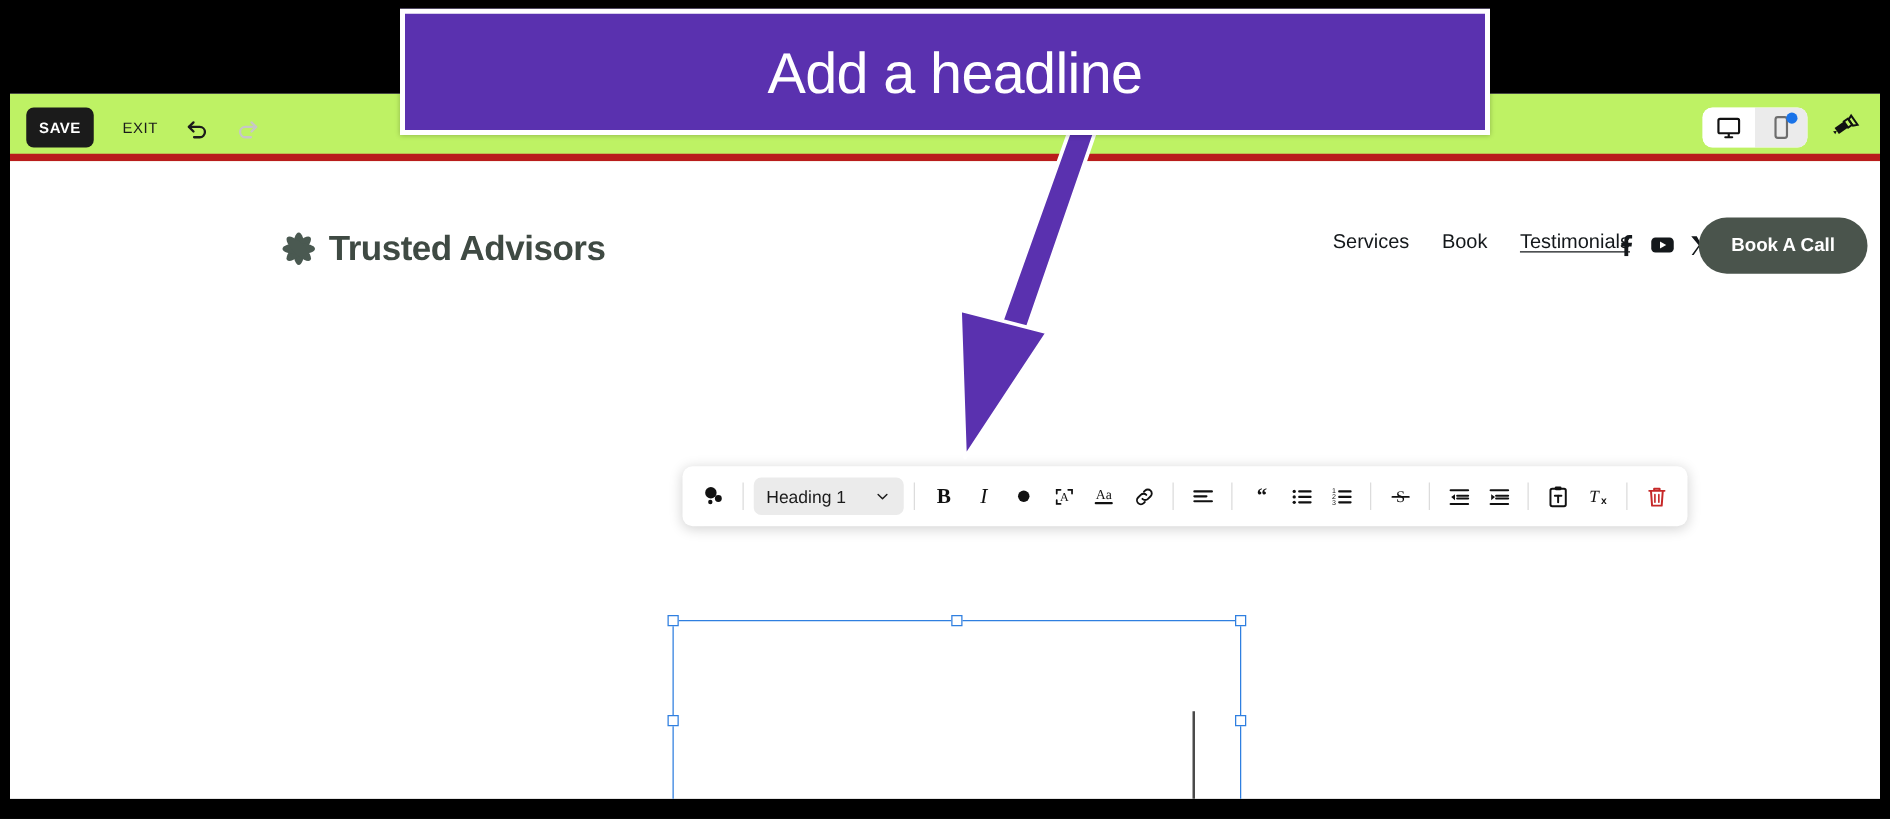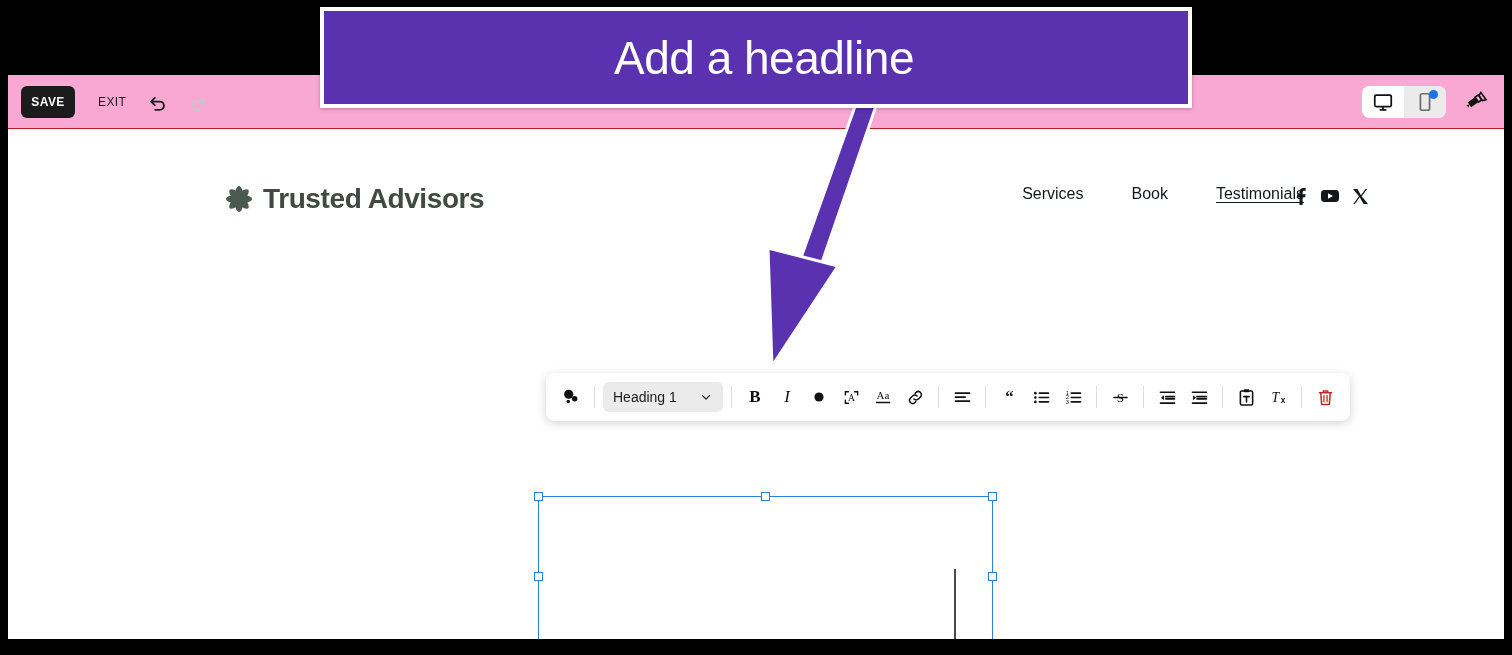--- a/index.html
+++ b/index.html
@@ -18,22 +18,22 @@
     left: 8px; top: 75px;
     width: 1496px; height: 564px;
     background: #ffffff;
     overflow: hidden;
   }
 
   
   .editor-bar {
     position: absolute; left: 0; top: 0;
     width: 100%; height: 54px;
-    background: #f9a8d4;
-    border-bottom: 1px solid #b91c1c;
+    background: #bef264;
+    border-bottom: 6px solid #b91c1c;
   }
   .save-btn {
     position: absolute; left: 13px; top: 11px;
     width: 54px; height: 32px;
     background: #1b1b1b; color: #fff;
     border-radius: 6px;
     font-size: 12px; font-weight: bold; letter-spacing: .4px;
     display: flex; align-items: center; justify-content: center;
     cursor: pointer; border: none;
   }
@@ -104,21 +104,21 @@
   }
   .brand-name {
     font-size: 28px; font-weight: bold; color: #3f4a43;
     letter-spacing: -.4px;
   }
   .site-nav {
     position: absolute; right: 200px; top: 56px;
     display: flex; align-items: center; gap: 26px;
   }
   .nav-link {
-    font-size: 16px; color: #14181b; text-decoration: none; cursor: pointer; margin-left: 22px;
+    font-size: 16px; color: #14181b; text-decoration: none; cursor: pointer;
   }
   .nav-link.active { text-decoration: underline; text-underline-offset: 3px; }
   .social-row {
     position: absolute; right: 135px; top: 58px;
     display: flex; align-items: center; gap: 12px;
   }
   .social-icon { cursor: pointer; display: flex; align-items: center; }
   .cta-btn {
     position: absolute; right: 10px; top: 45px;
     height: 45px; padding: 0 26px;
@@ -296,20 +296,21 @@
               <path d="M8 5.2 L13 8 L8 10.8 z" fill="#ffffff"></path>
             </svg>
           </span>
           <span class="social-icon">
             <svg width="17" height="17" viewBox="0 0 17 17">
               <path d="M1 1 L7 8.2 L1.3 16 h1.6 L7.7 9.2 L11.6 16 H16 L9.7 8.35 L15.1 1 h-1.6 L8.95 7.35 L5.4 1 z" fill="#14181b"></path>
             </svg>
           </span>
         </div>
 
+        <button class="cta-btn">Book A Call</button>
       </div>
 
       <div class="rt-toolbar">
 
         <button class="tb-btn">
           <svg width="22" height="22" viewBox="0 0 24 24">
             <circle cx="9.5" cy="9" r="5" fill="#111"></circle>
             <circle cx="16" cy="14" r="3" fill="#111"></circle>
             <circle cx="9" cy="17" r="1.9" fill="#111"></circle>
           </svg>

